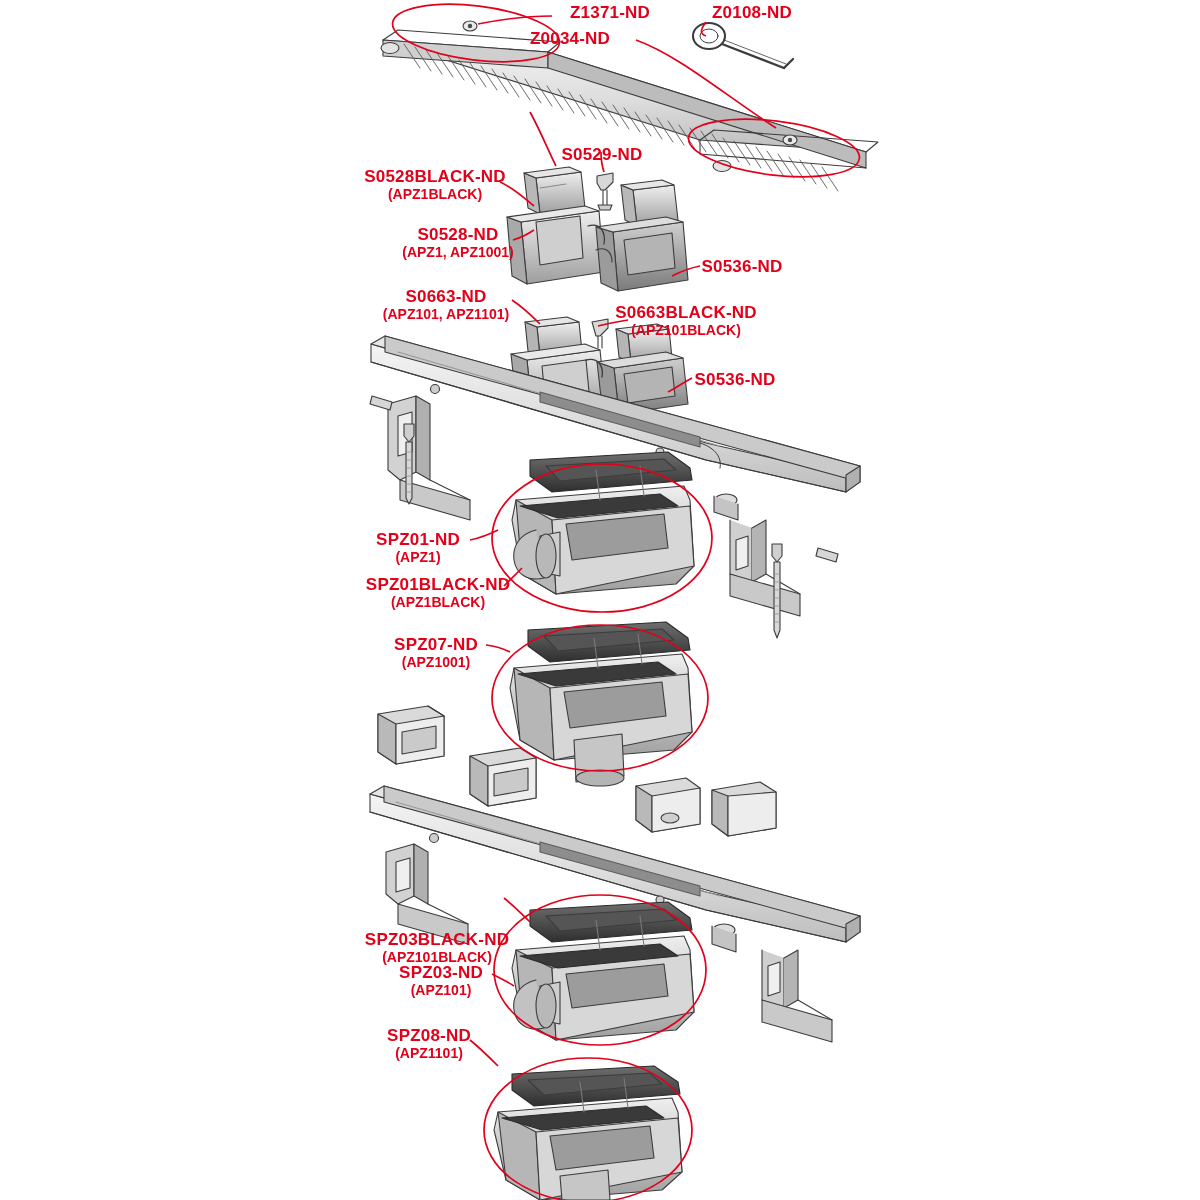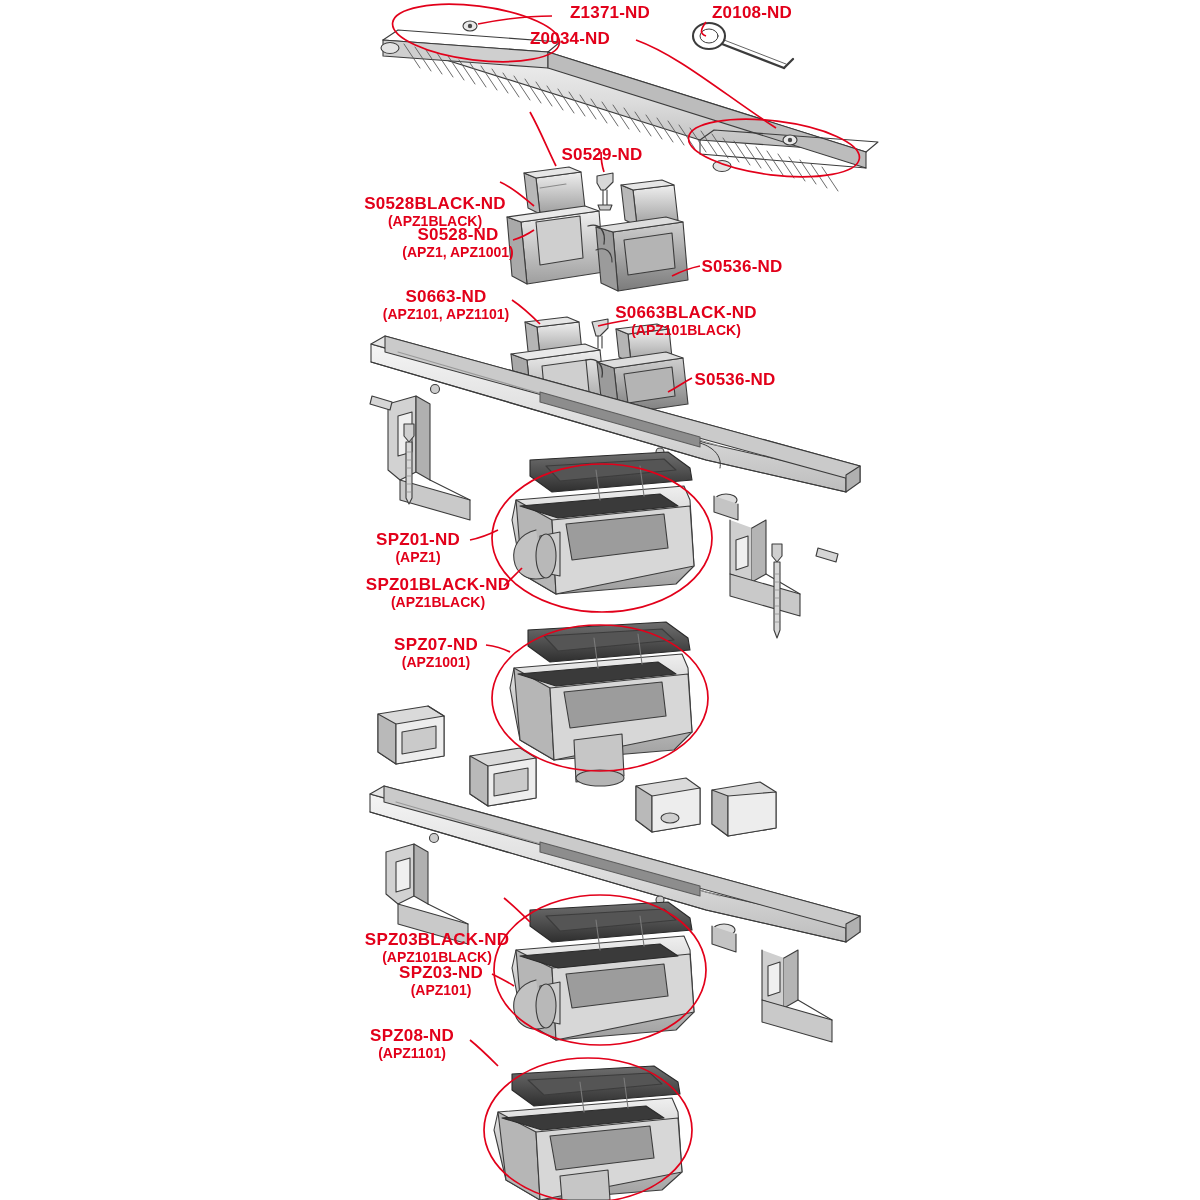--- a/index.html
+++ b/index.html
@@ -338,21 +338,21 @@
   <div class="lbl ctr" style="left:752px;top:4px;">
     <span class="main">Z0108-ND</span>
   </div>
   <div class="lbl ctr" style="left:570px;top:30px;">
     <span class="main">Z0034-ND</span>
   </div>
 
   <div class="lbl ctr" style="left:602px;top:146px;text-align:right;">
     <span class="main">S0529-ND</span>
   </div>
-  <div class="lbl ctr" style="left:435px;top:168px;margin-top:27px;">
+  <div class="lbl ctr" style="left:435px;top:168px;">
     <span class="main">S0528BLACK-ND</span>
     <span class="sub">(APZ1BLACK)</span>
   </div>
   <div class="lbl ctr" style="left:458px;top:226px;">
     <span class="main">S0528-ND</span>
     <span class="sub">(APZ1, APZ1001)</span>
   </div>
   <div class="lbl ctr" style="left:742px;top:258px;">
     <span class="main">S0536-ND</span>
   </div>
@@ -382,18 +382,18 @@
   </div>
 
   <div class="lbl ctr" style="left:437px;top:887px;margin-top:44px;">
     <span class="main">SPZ03BLACK-ND</span>
     <span class="sub">(APZ101BLACK)</span>
   </div>
   <div class="lbl ctr" style="left:441px;top:964px;">
     <span class="main">SPZ03-ND</span>
     <span class="sub">(APZ101)</span>
   </div>
-  <div class="lbl ctr" style="left:412px;top:1027px;">
+  <div class="lbl ctr" style="left:429px;top:1027px;">
     <span class="main">SPZ08-ND</span>
     <span class="sub">(APZ1101)</span>
   </div>
 
 </div>
 
 </body></html>

